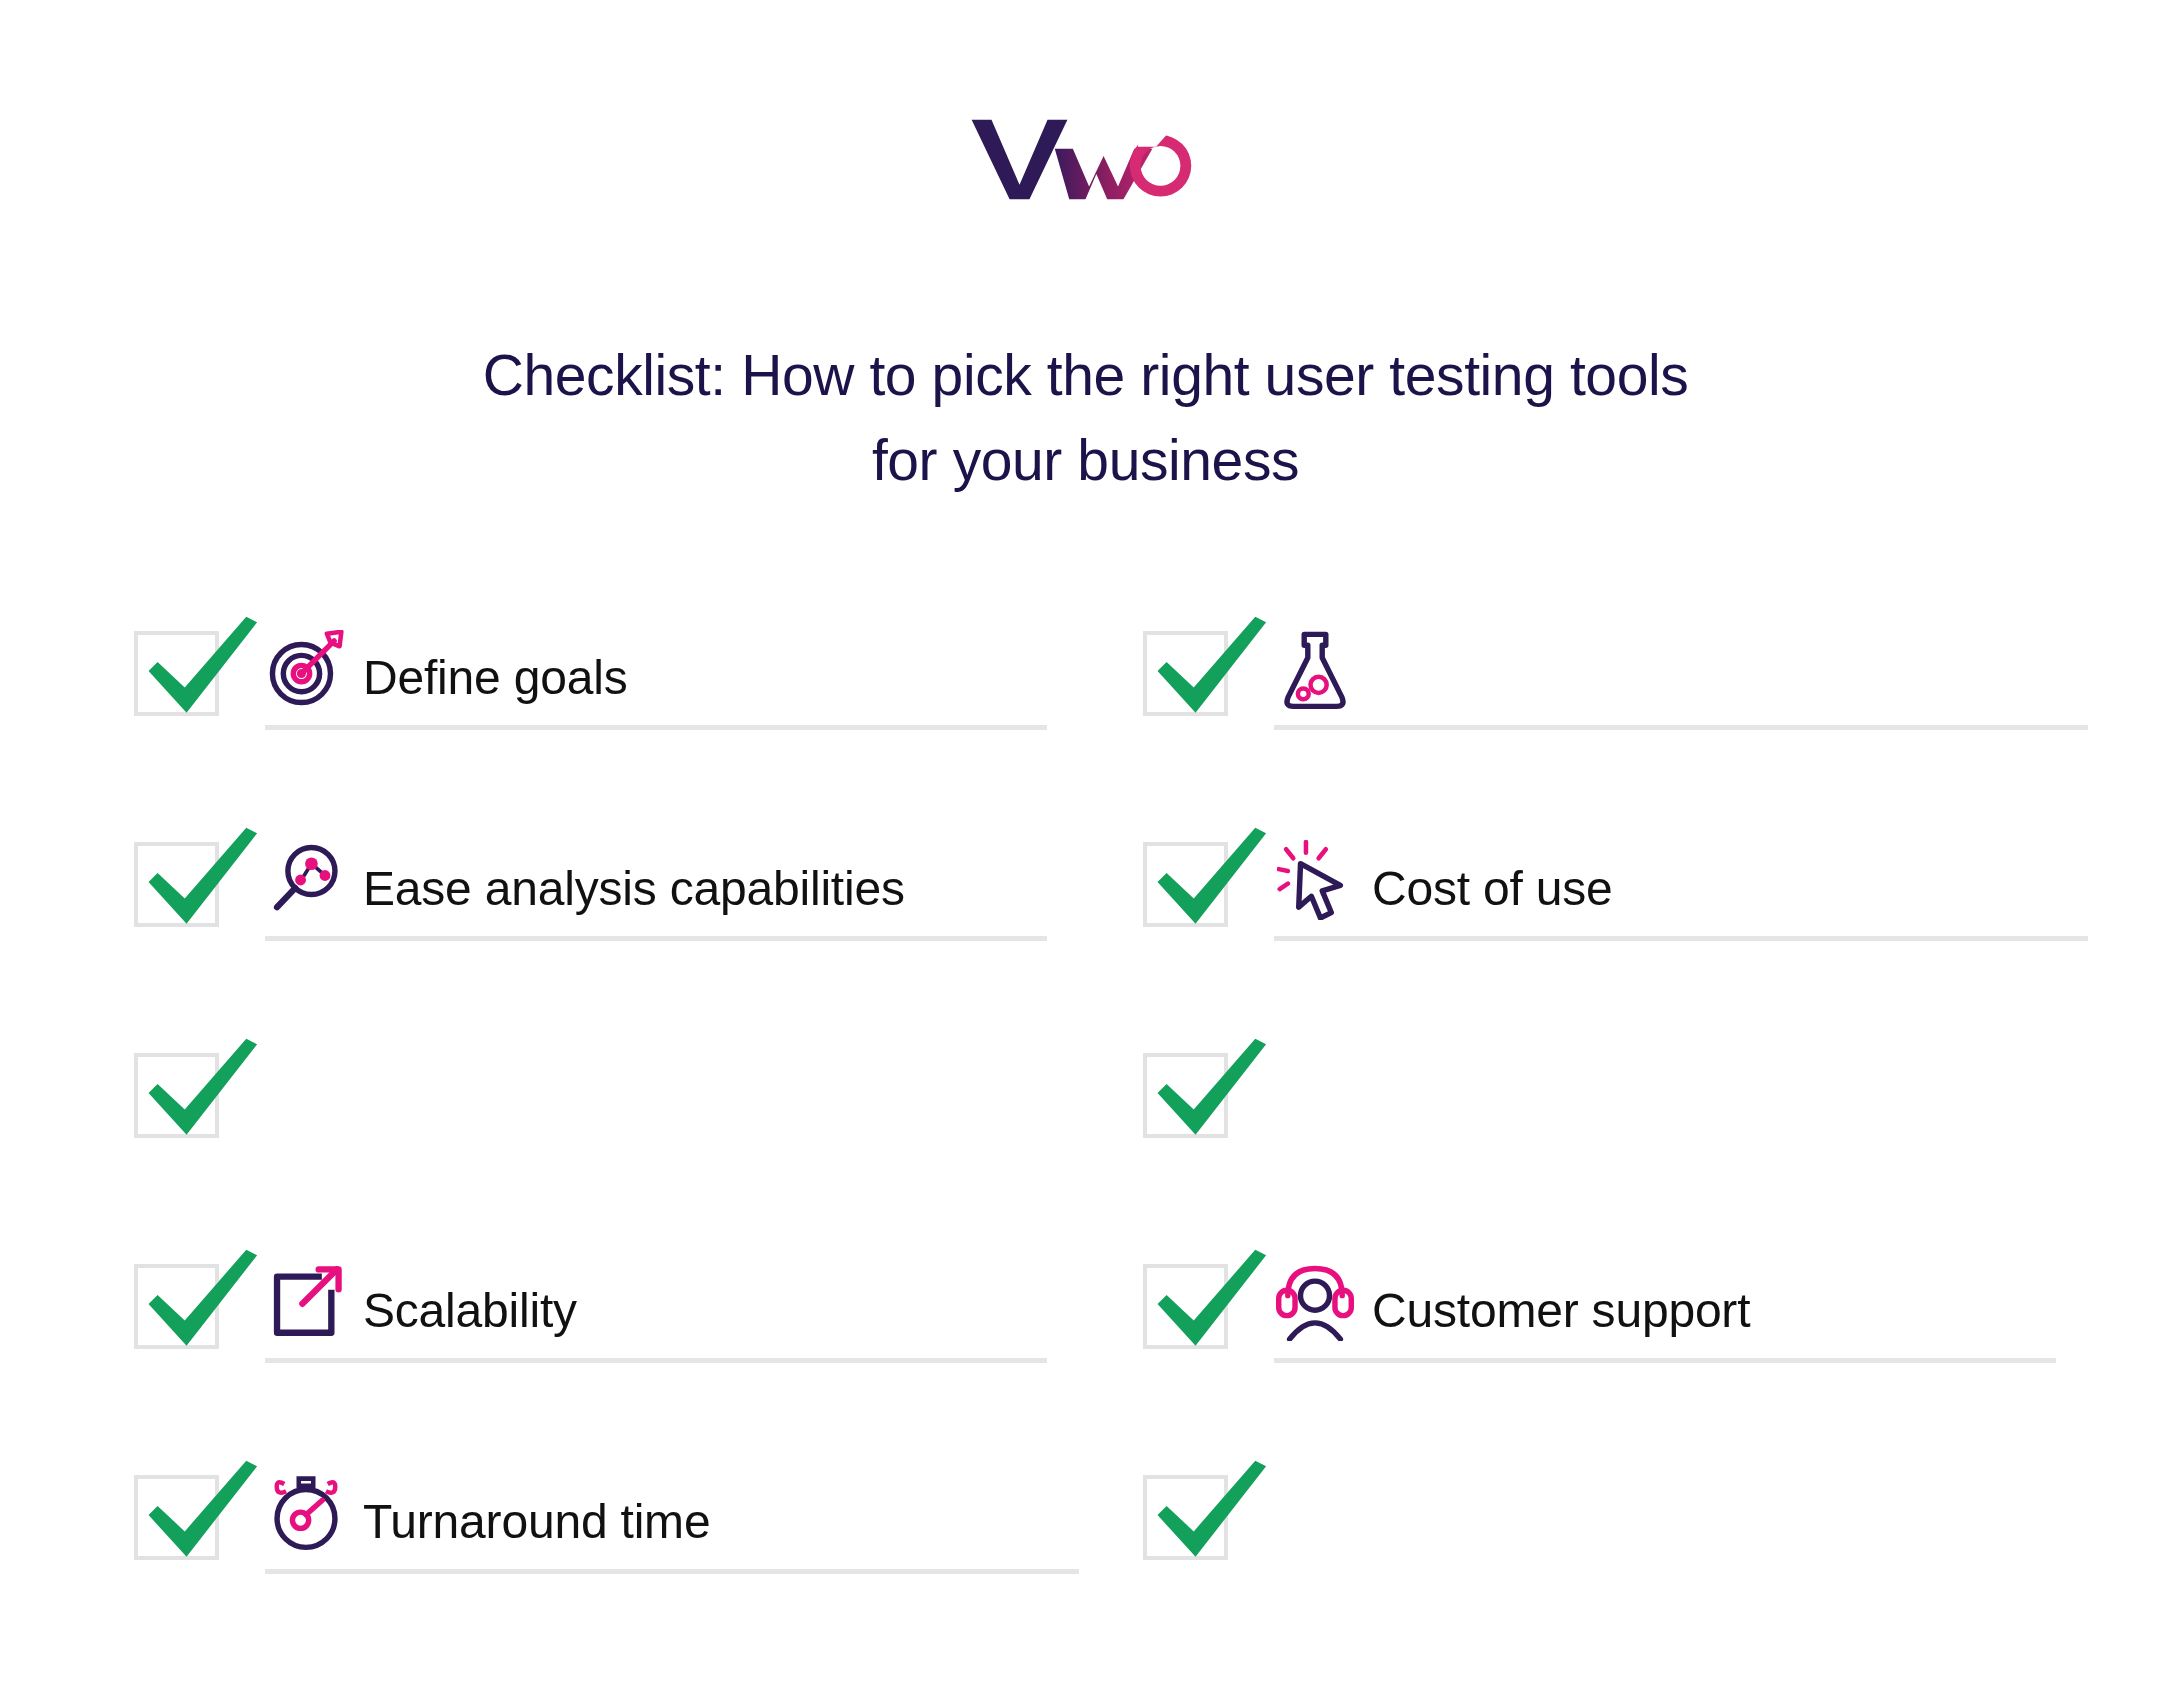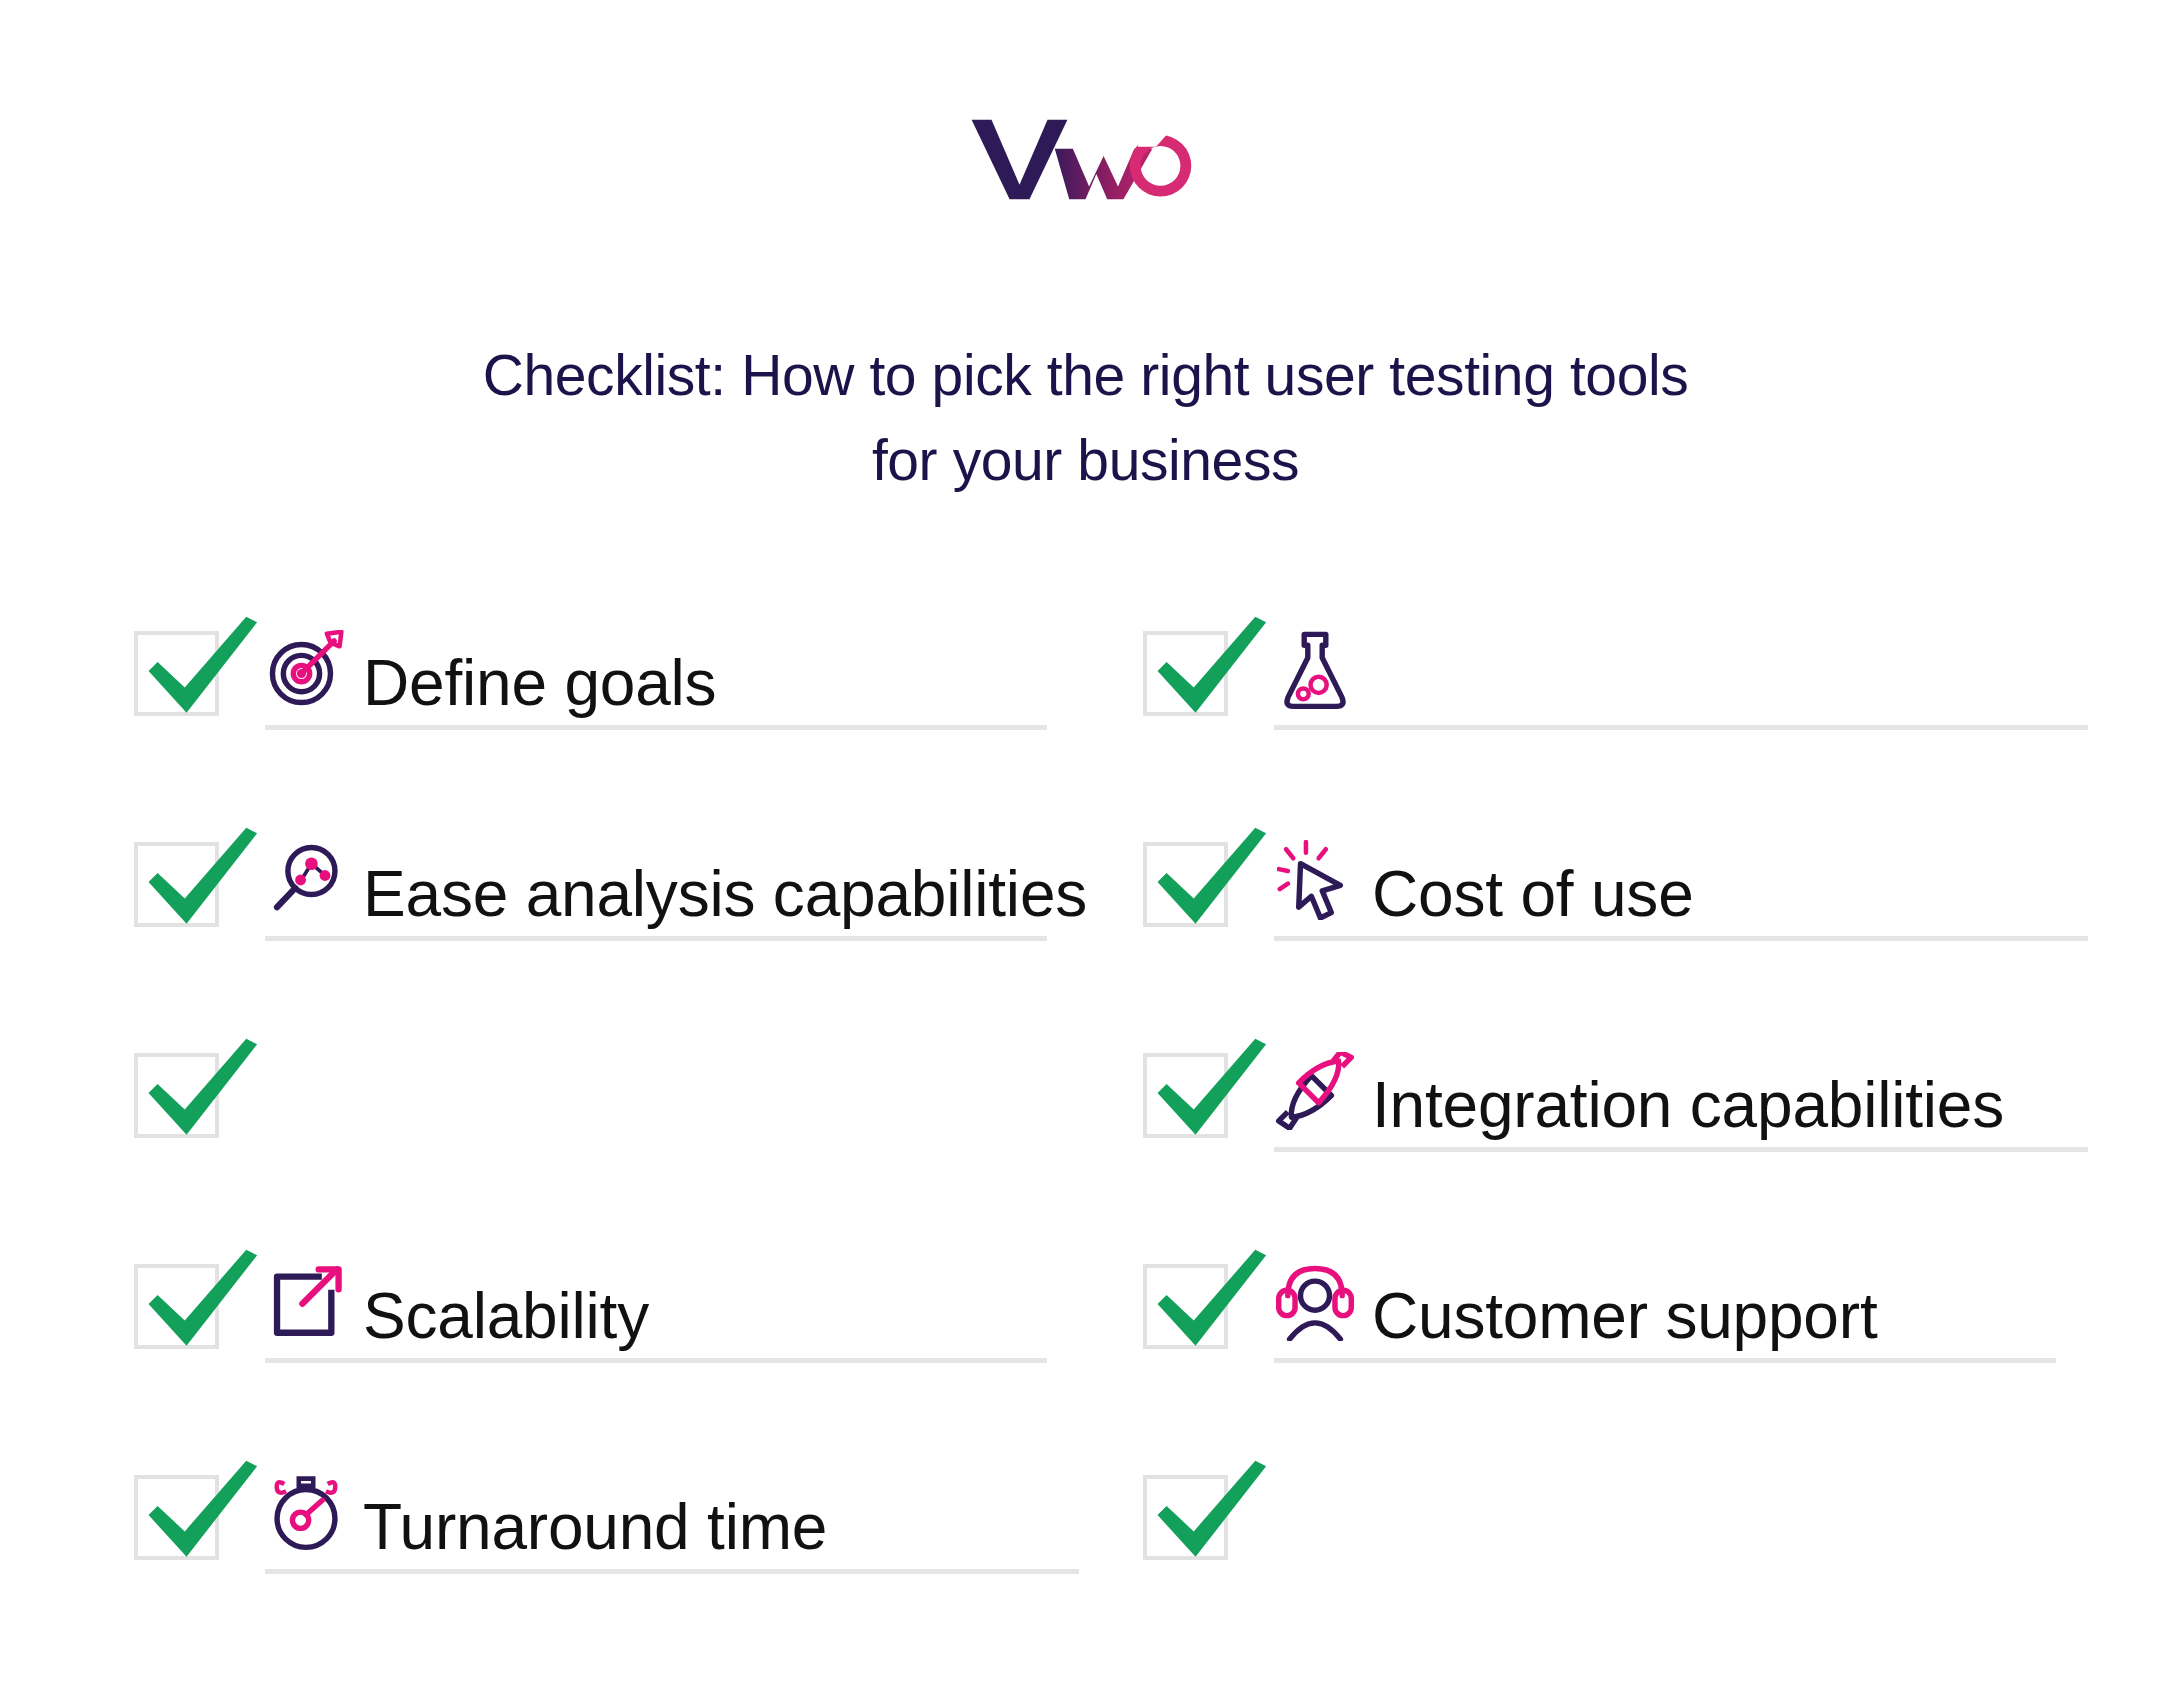--- a/index.html
+++ b/index.html
@@ -91,25 +91,25 @@
     top: 0;
     width: 81px;
     height: 90px;
     display: flex;
     align-items: center;
     justify-content: center;
   }
   .row-label {
     position: absolute;
     left: 98px;
-    top: 14px;
+    top: 8px;
     height: 90px;
     display: flex;
     align-items: center;
-    font-size: 64px;
+    font-size: 48px;
     color: #111111;
     white-space: nowrap;
     letter-spacing: -0.2px;
   }
   .row-rule {
     position: absolute;
     left: 0;
     top: 101px;
     width: 782px;
     height: 4.5px;
@@ -248,32 +248,20 @@
       </svg>
     </div>
   </div>
 
   <div class="cl-item col-right">
     <div class="checkbox">
       <svg class="tick" viewBox="0 0 138 126">
         <path d="M16 62 L26 52 L56 80 L124 2 L136 8 L58 108 Z" fill="#12a05a"></path>
       </svg>
     </div>
-    <div class="row-body">
-      <div class="icon-box">
-        <svg width="80" height="78" viewBox="0 0 88 86">
-          <path d="M40 26 L62 48 Q40 70 18 72 Q16 52 40 26 Z" fill="none" stroke="#2e1a56" stroke-width="6" stroke-linejoin="round"></path>
-          <path d="M14 66 L4 76 L16 84 L24 72" fill="none" stroke="#2e1a56" stroke-width="6" stroke-linejoin="round"></path>
-          <path d="M48 56 L26 34 Q48 12 70 10 Q72 30 48 56 Z" fill="none" stroke="#e8107f" stroke-width="6" stroke-linejoin="round"></path>
-          <path d="M74 16 L84 6 L72 0 L64 10" fill="none" stroke="#e8107f" stroke-width="6" stroke-linejoin="round"></path>
-        </svg>
-      </div>
-      <div class="row-label">Integration capabilities</div>
-      <div class="row-rule"></div>
-    </div>
   </div>
 
   <div class="cl-item col-left">
     <div class="checkbox">
       <svg class="tick" viewBox="0 0 138 126">
         <path d="M16 62 L26 52 L56 80 L124 2 L136 8 L58 108 Z" fill="#12a05a"></path>
       </svg>
     </div>
     <div class="row-body">
       <div class="icon-box">

